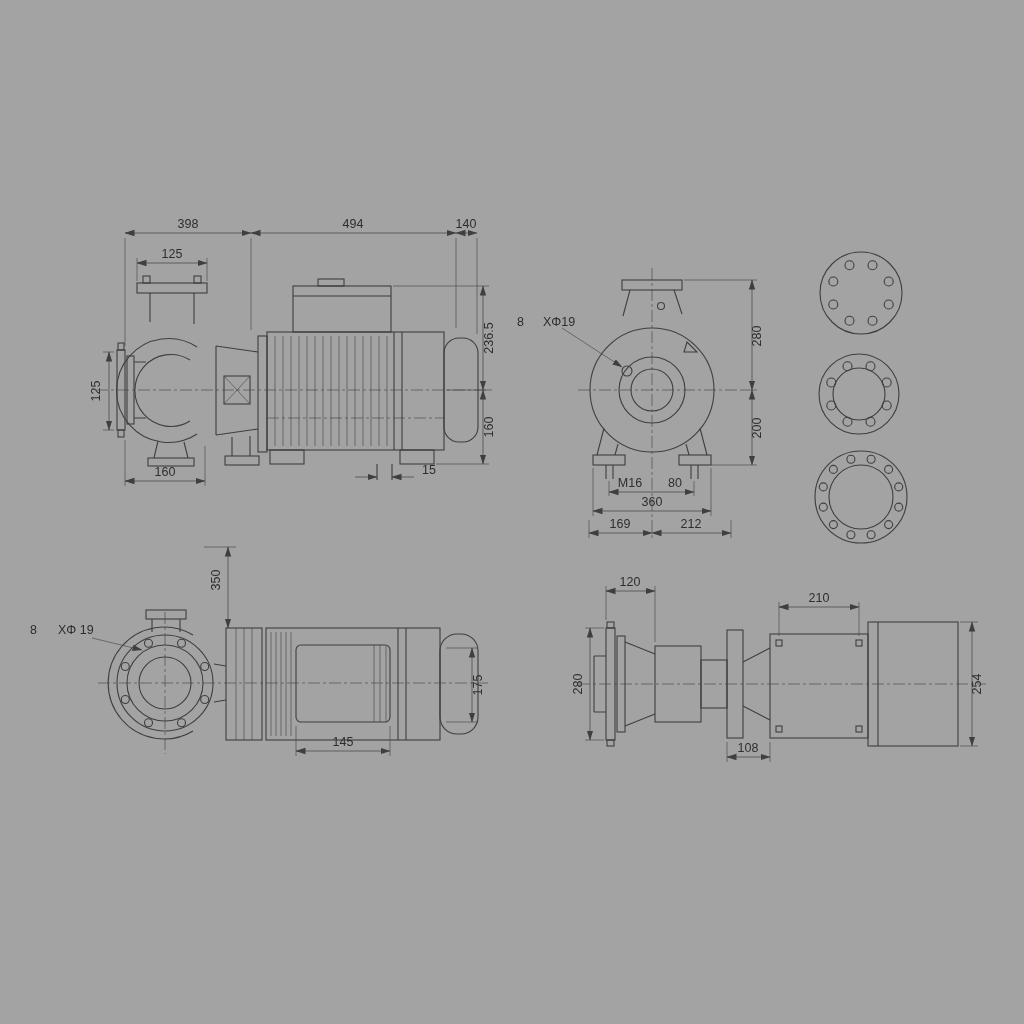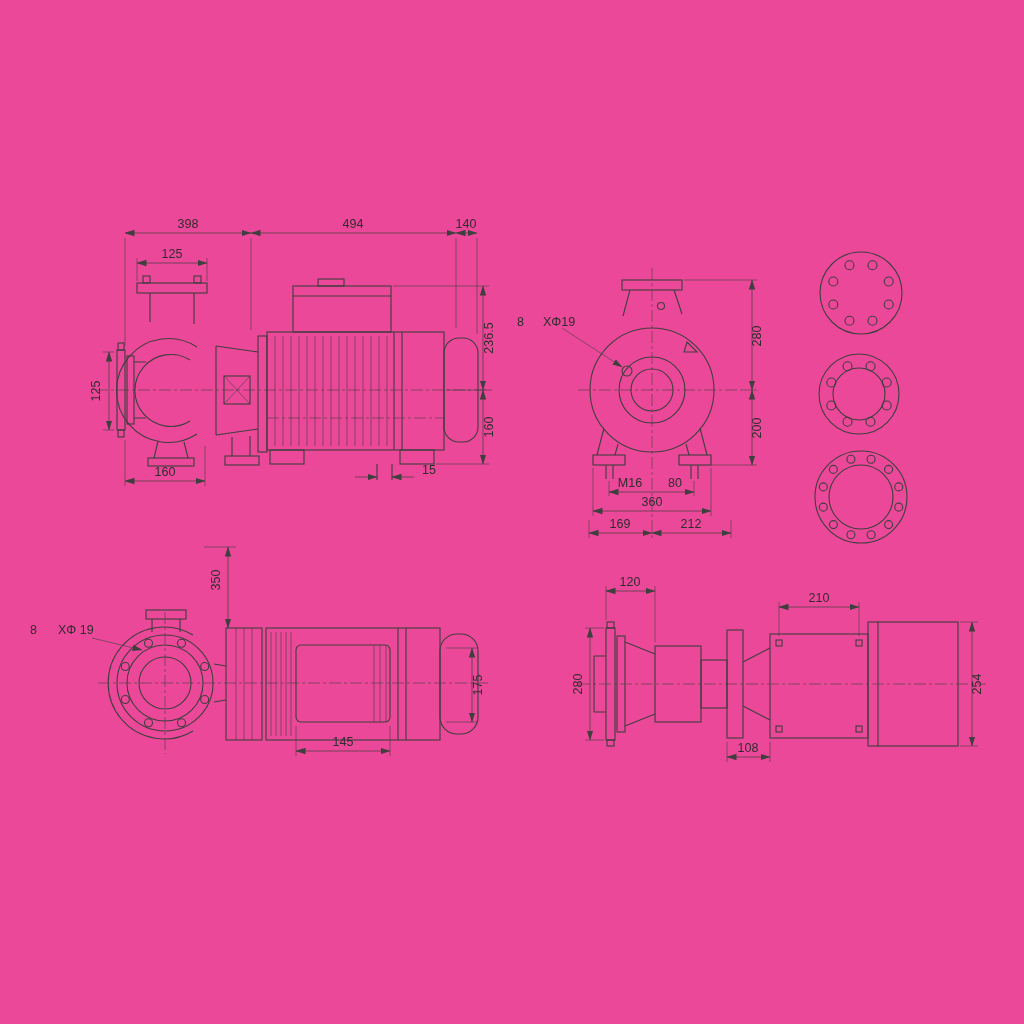--- a/index.html
+++ b/index.html
@@ -1,16 +1,16 @@
 <!DOCTYPE html>
 <html><head>
 <meta charset="utf-8">
 <style>
   html,body{margin:0;padding:0;background:#ffffff;}
-  .page{width:1024px;height:1024px;background:#ec4899;position:relative;overflow:hidden;}
+  .page{width:1024px;height:1024px;background:#a3a3a3;position:relative;overflow:hidden;}
   svg{display:block;}
   
   .s{stroke:#3f3f3f;stroke-width:1.1;fill:none;stroke-linejoin:miter;}
   
   .t{stroke:#3f3f3f;stroke-width:0.6;fill:none;}
   
   .d{stroke:#3f3f3f;stroke-width:0.7;fill:none;}
   
   .cl{stroke:#3f3f3f;stroke-width:0.6;fill:none;stroke-dasharray:12 3 3 3;}
   text{font-family:"Liberation Sans",sans-serif;font-size:12.5px;fill:#2e2e2e;}

